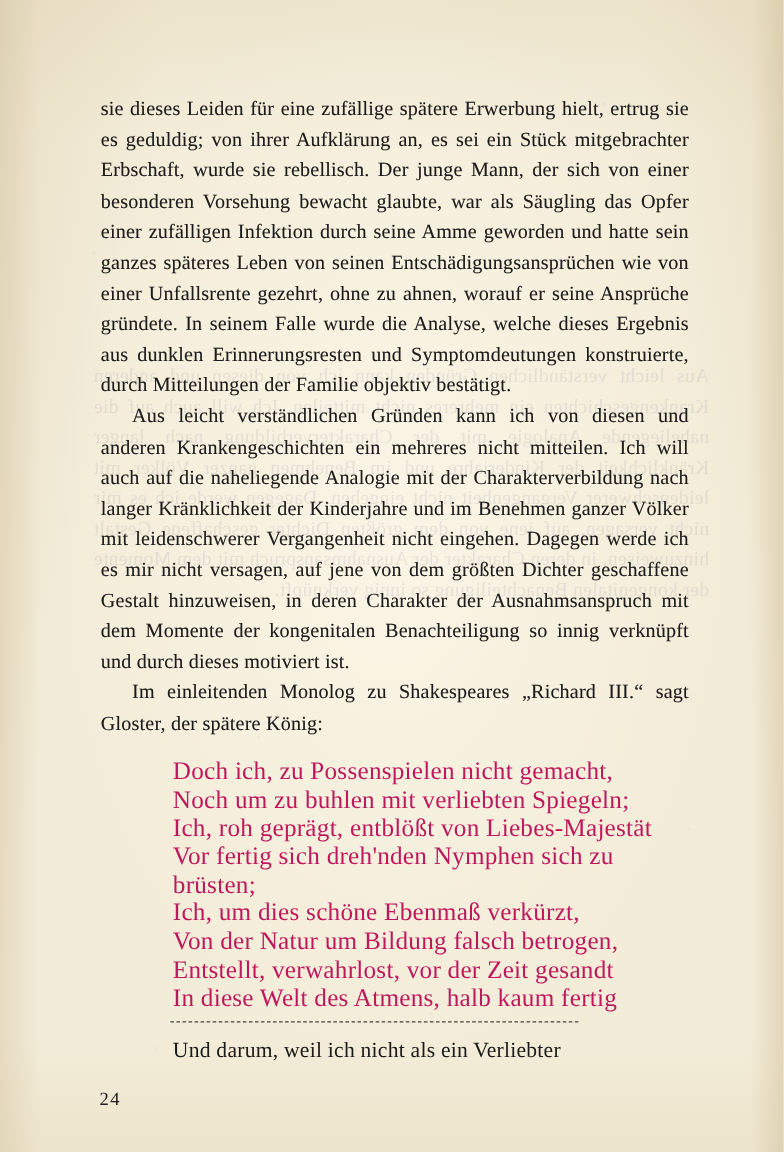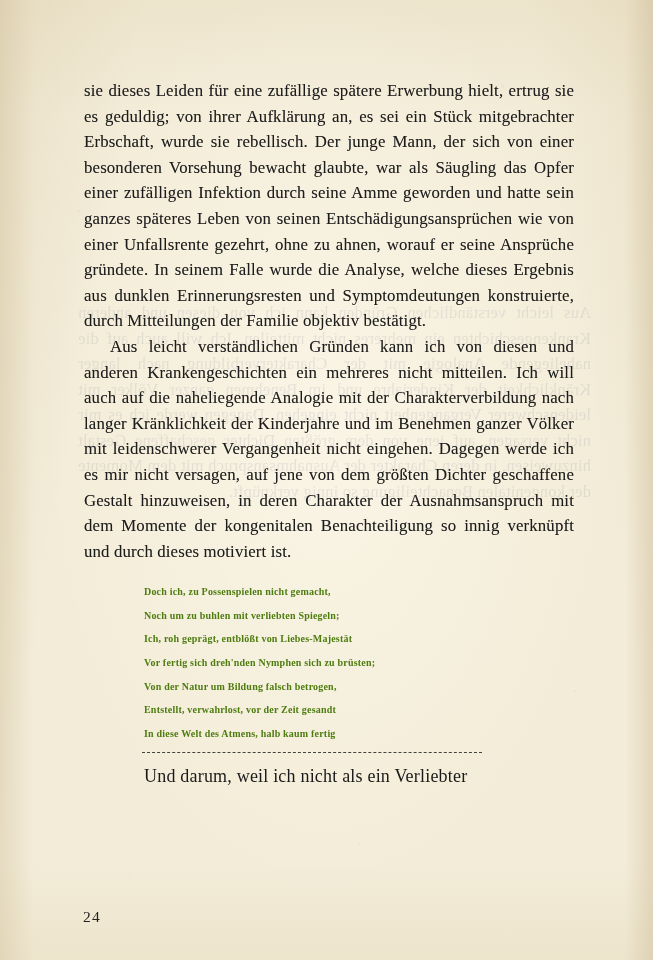--- a/index.html
+++ b/index.html
@@ -88,25 +88,24 @@
   p.para + p.para {
     margin-top: 0px;
   }
   .lastline-justify {
     text-align-last: justify;
   }
 
   .verse {
     margin: 16px 0 0 0;
     padding-left: 60px;
-    font-size: 10px;
+    font-size: 21px;
     line-height: 23.6px;
     letter-spacing: 0.2px;
-    color: #4d7c0f;
-    font-weight: bold;
+    color: #be185d;
   }
   .verse .vline {
     white-space: pre-wrap;
   }
 
   .rule {
     margin: 7px 0 0 58px;
     width: 340px;
     height: 0;
     border-top: 1.6px dashed #2b2b2b;
@@ -157,26 +156,28 @@
 <div class="bleedthrough">Aus leicht verständlichen Gründen kann ich von diesen und anderen Krankengeschichten ein mehreres nicht mitteilen. Ich will auch auf die naheliegende Analogie mit der Charakterverbildung nach langer Kränklichkeit der Kinderjahre und im Benehmen ganzer Völker mit leidenschwerer Vergangenheit nicht eingehen. Dagegen werde ich es mir nicht versagen, auf jene von dem größten Dichter geschaffene Gestalt hinzuweisen, in deren Charakter der Ausnahmsanspruch mit dem Momente der kongenitalen Benachteiligung so innig verknüpft.</div>
 
 <div class="page">
 
   <div class="textblock">
 
     <p class="para lastline-justify">sie dieses Leiden für eine zufällige spätere Erwerbung hielt, ertrug sie es geduldig; von ihrer Aufklärung an, es sei ein Stück mitgebrachter Erbschaft, wurde sie rebellisch. Der junge Mann, der sich von einer besonderen Vorsehung bewacht glaubte, war als Säugling das Opfer einer zufälligen Infektion durch seine Amme geworden und hatte sein ganzes späteres Leben von seinen Entschädigungsansprüchen wie von einer Unfallsrente gezehrt, ohne zu ahnen, worauf er seine Ansprüche gründete. In seinem Falle wurde die Analyse, welche dieses Ergebnis aus dunklen Erinnerungsresten und Symptomdeutungen konstruierte, durch Mitteilungen der Familie objektiv bestätigt.</p>
 
     <p class="para indent lastline-justify">Aus leicht verständlichen Gründen kann ich von diesen und anderen Krankengeschichten ein mehreres nicht mitteilen. Ich will auch auf die naheliegende Analogie mit der Charakterverbildung nach langer Kränklichkeit der Kinderjahre und im Benehmen ganzer Völker mit leidenschwerer Vergangenheit nicht eingehen. Dagegen werde ich es mir nicht versagen, auf jene von dem größten Dichter geschaffene Gestalt hinzuweisen, in deren Charakter der Ausnahmsanspruch mit dem Momente der kongenitalen Benachteiligung so innig verknüpft und durch dieses motiviert ist.</p>
 
+    <p class="para indent">Im einleitenden Monolog zu Shakespeares „Richard III.“ sagt Gloster, der spätere König:</p>
 
     <div class="verse">
       <div class="vline">Doch ich, zu Possenspielen nicht gemacht,</div>
       <div class="vline">Noch um zu buhlen mit verliebten Spiegeln;</div>
       <div class="vline">Ich, roh geprägt, entblößt von Liebes-Majestät</div>
       <div class="vline">Vor fertig sich dreh'nden Nymphen sich zu brüsten;</div>
+      <div class="vline">Ich, um dies schöne Ebenmaß verkürzt,</div>
       <div class="vline">Von der Natur um Bildung falsch betrogen,</div>
       <div class="vline">Entstellt, verwahrlost, vor der Zeit gesandt</div>
       <div class="vline">In diese Welt des Atmens, halb kaum fertig</div>
     </div>
 
     <div class="rule"></div>
 
     <div class="closing">Und darum, weil ich nicht als ein Verliebter</div>
 
   </div>

